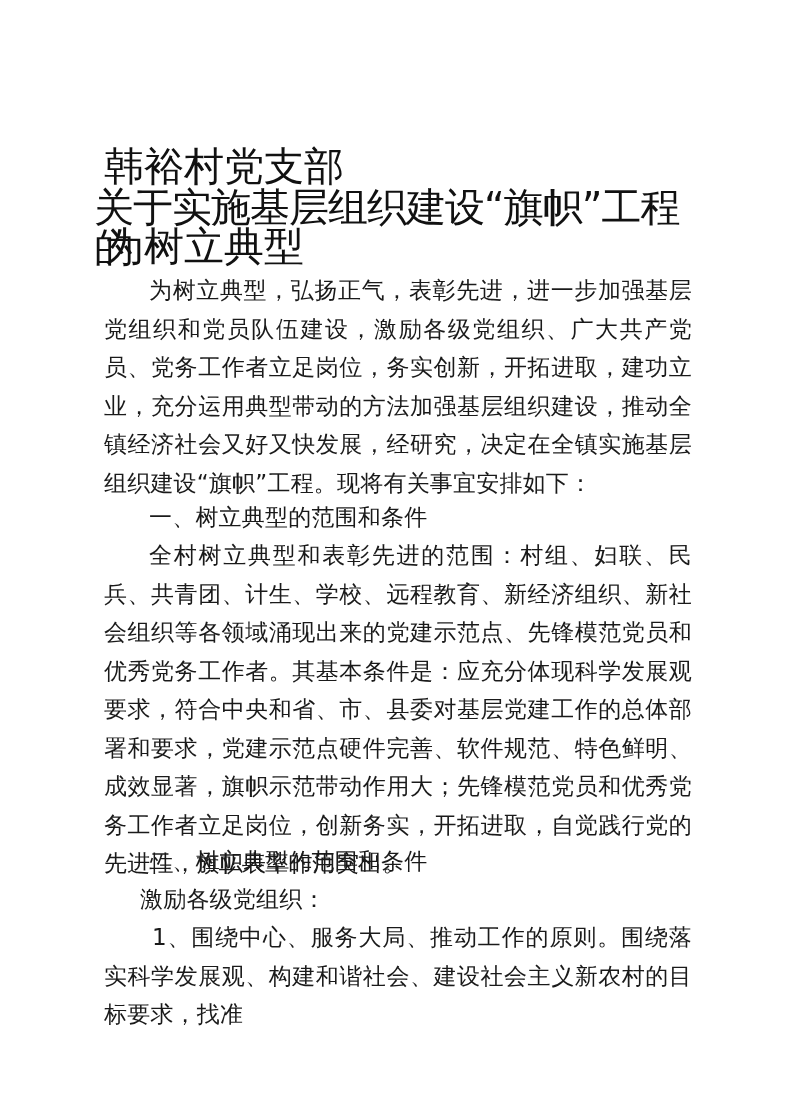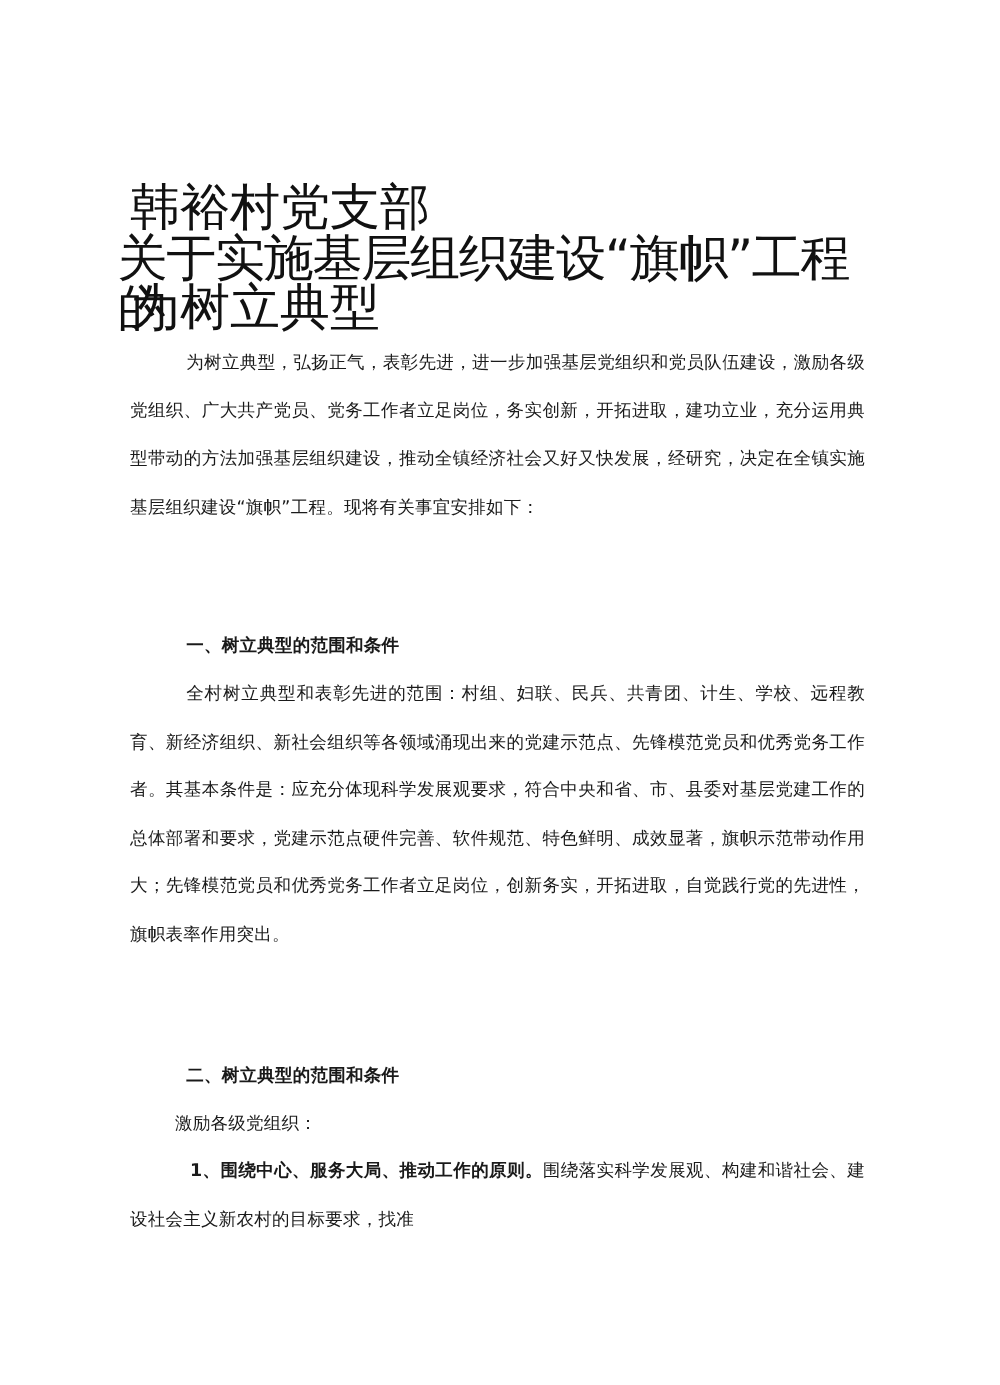--- a/index.html
+++ b/index.html
@@ -3,24 +3,24 @@
 <meta charset="utf-8">
 <style>
   html, body { margin: 0; padding: 0; background: #ffffff; }
   body { width: 800px; height: 1108px; position: relative; overflow: hidden;
          font-family: "DejaVu Sans", "Liberation Sans", sans-serif; color: #111; }
   .page { position: absolute; left: 104px; top: 0; width: 588px; }
   .title { font-size: 40px; line-height: 40px; color: #111; }
   .t1 { position: absolute; left: 0; width: 588px; top: 146px; }
   .t2 { position: absolute; left: -10px; width: 608px; top: 187px; letter-spacing: -1px; }
   .t3 { position: absolute; left: 0; width: 588px; top: 226px; }
-  .p { position: absolute; left: 0; width: 588px; font-size: 14px; line-height: 38.5px;
+  .p { position: absolute; left: 0; width: 588px; font-size: 23px; line-height: 38.5px;
        text-align: justify; letter-spacing: 0.2px; color: #1a1a1a; }
   .ind { text-indent: 45px; }
-  .h { font-weight: bold; }
+  .h { font-weight: normal; }
 </style>
 </head>
 <body>
 
 <div class="page">
   <div class="title t1">韩裕村党支部</div>
   <div class="title t2">关于实施基层组织建设“旗帜”工程的</div>
   <div class="title t3">为树立典型</div>
 
   <div class="p ind" style="top:271px;">为树立典型，弘扬正气，表彰先进，进一步加强基层党组织和党员队伍建设，激励各级党组织、广大共产党员、党务工作者立足岗位，务实创新，开拓进取，建功立业，充分运用典型带动的方法加强基层组织建设，推动全镇经济社会又好又快发展，经研究，决定在全镇实施基层组织建设“旗帜”工程。现将有关事宜安排如下：</div>

